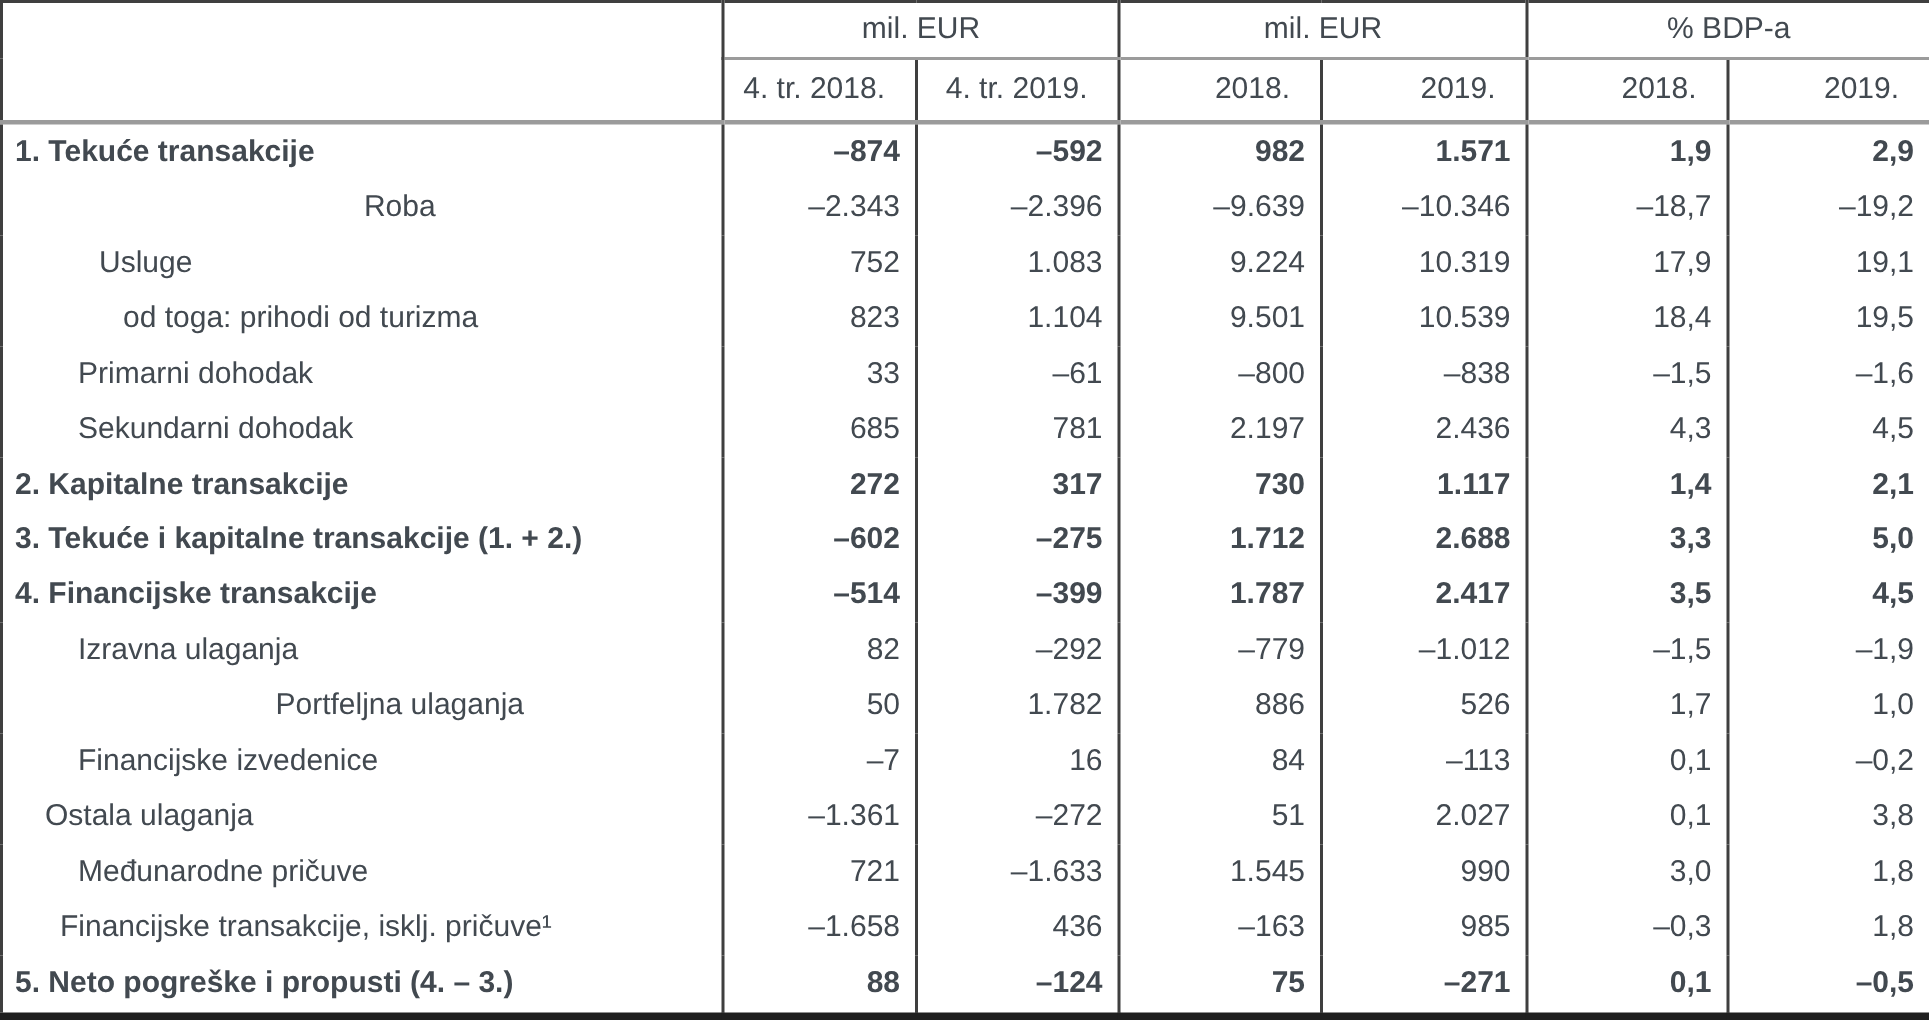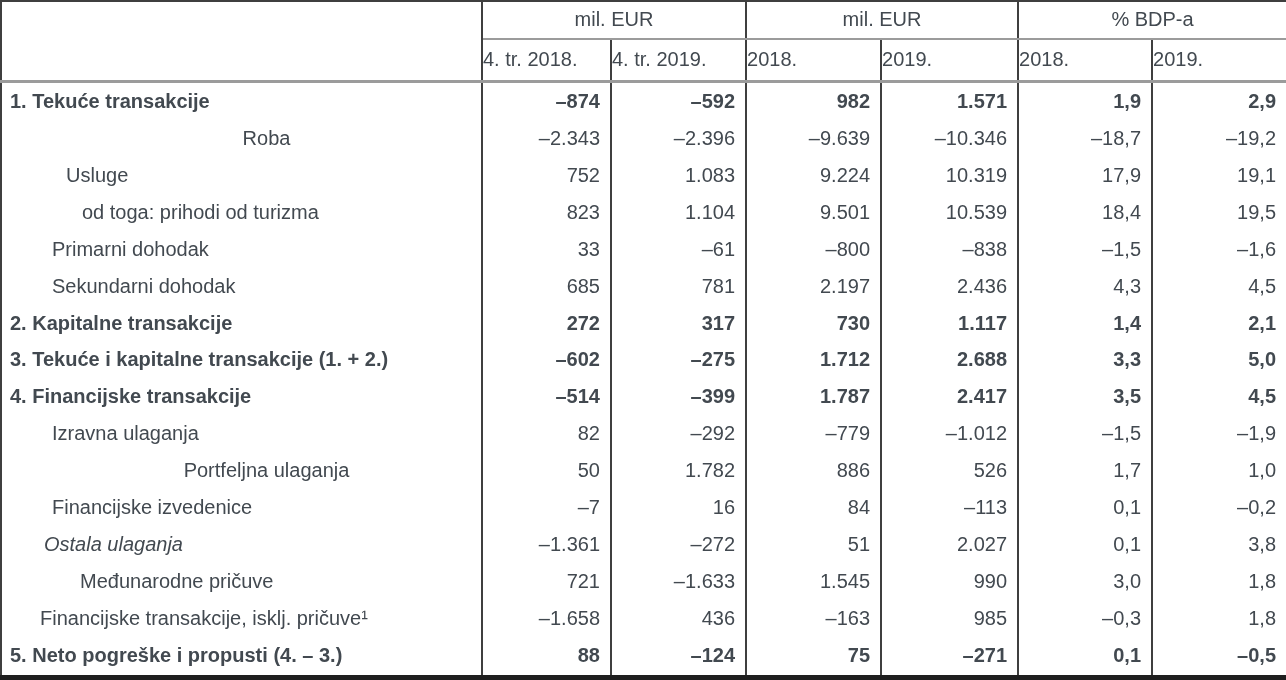--- a/index.html
+++ b/index.html
@@ -39,23 +39,23 @@
     border-bottom: 3px solid var(--border-gray);
   }
   th.group {
     text-align: center;
     vertical-align: middle;
     border-left: 2px solid var(--border-dark);
     border-bottom: 2px solid var(--border-gray);
     padding-bottom: 2px;
   }
   tr.period-row th {
-    text-align: left;
+    text-align: right;
     vertical-align: middle;
-    padding-right: 10px;
+    padding-right: 20px;
     border-left: 2px solid var(--border-dark);
     border-bottom: 3px solid var(--border-gray);
   }
   tbody td {
     vertical-align: middle;
     border-left: 2px solid var(--border-dark);
   }
   tbody td.label {
     text-align: left;
     border-left: none;
@@ -199,30 +199,30 @@
         <tr>
           <td class="label" style="padding-left: 50px;">Financijske izvedenice</td>
           <td class="num">–7</td>
           <td class="num">16</td>
           <td class="num">84</td>
           <td class="num">–113</td>
           <td class="num">0,1</td>
           <td class="num">–0,2</td>
         </tr>
         <tr>
-          <td class="label" style="padding-left: 42px; font-style: italic;">Ostala ulaganja</td>
+          <td class="label" style="padding-left: 28px;">Ostala ulaganja</td>
           <td class="num">–1.361</td>
           <td class="num">–272</td>
           <td class="num">51</td>
           <td class="num">2.027</td>
           <td class="num">0,1</td>
           <td class="num">3,8</td>
         </tr>
         <tr>
-          <td class="label" style="padding-left: 78px;">Međunarodne pričuve</td>
+          <td class="label" style="padding-left: 50px;">Međunarodne pričuve</td>
           <td class="num">721</td>
           <td class="num">–1.633</td>
           <td class="num">1.545</td>
           <td class="num">990</td>
           <td class="num">3,0</td>
           <td class="num">1,8</td>
         </tr>
         <tr>
           <td class="label" style="padding-left: 38px;">Financijske transakcije, isklj. pričuve¹</td>
           <td class="num">–1.658</td>

